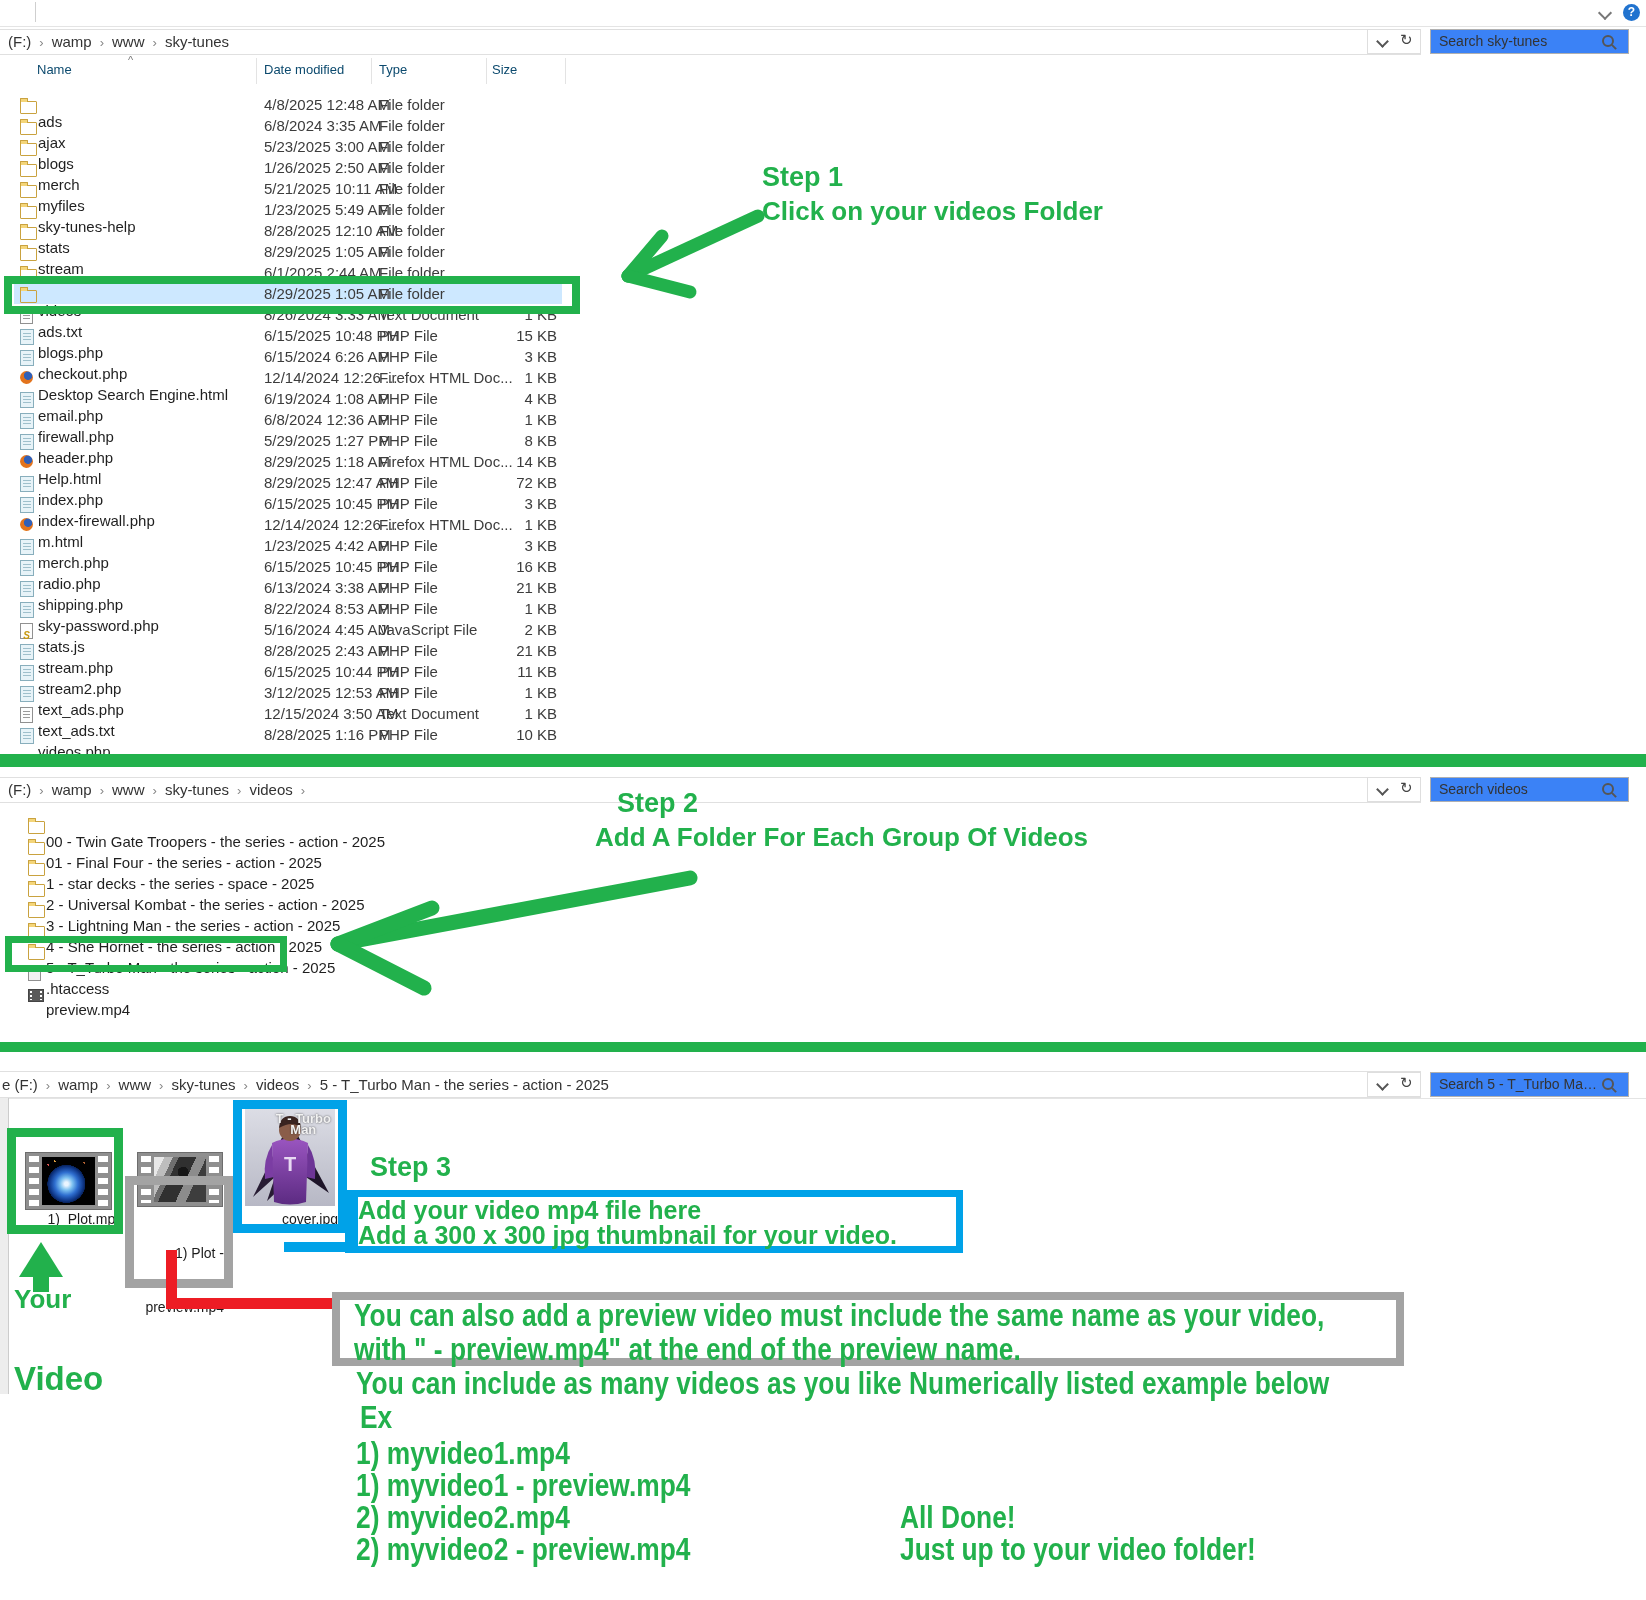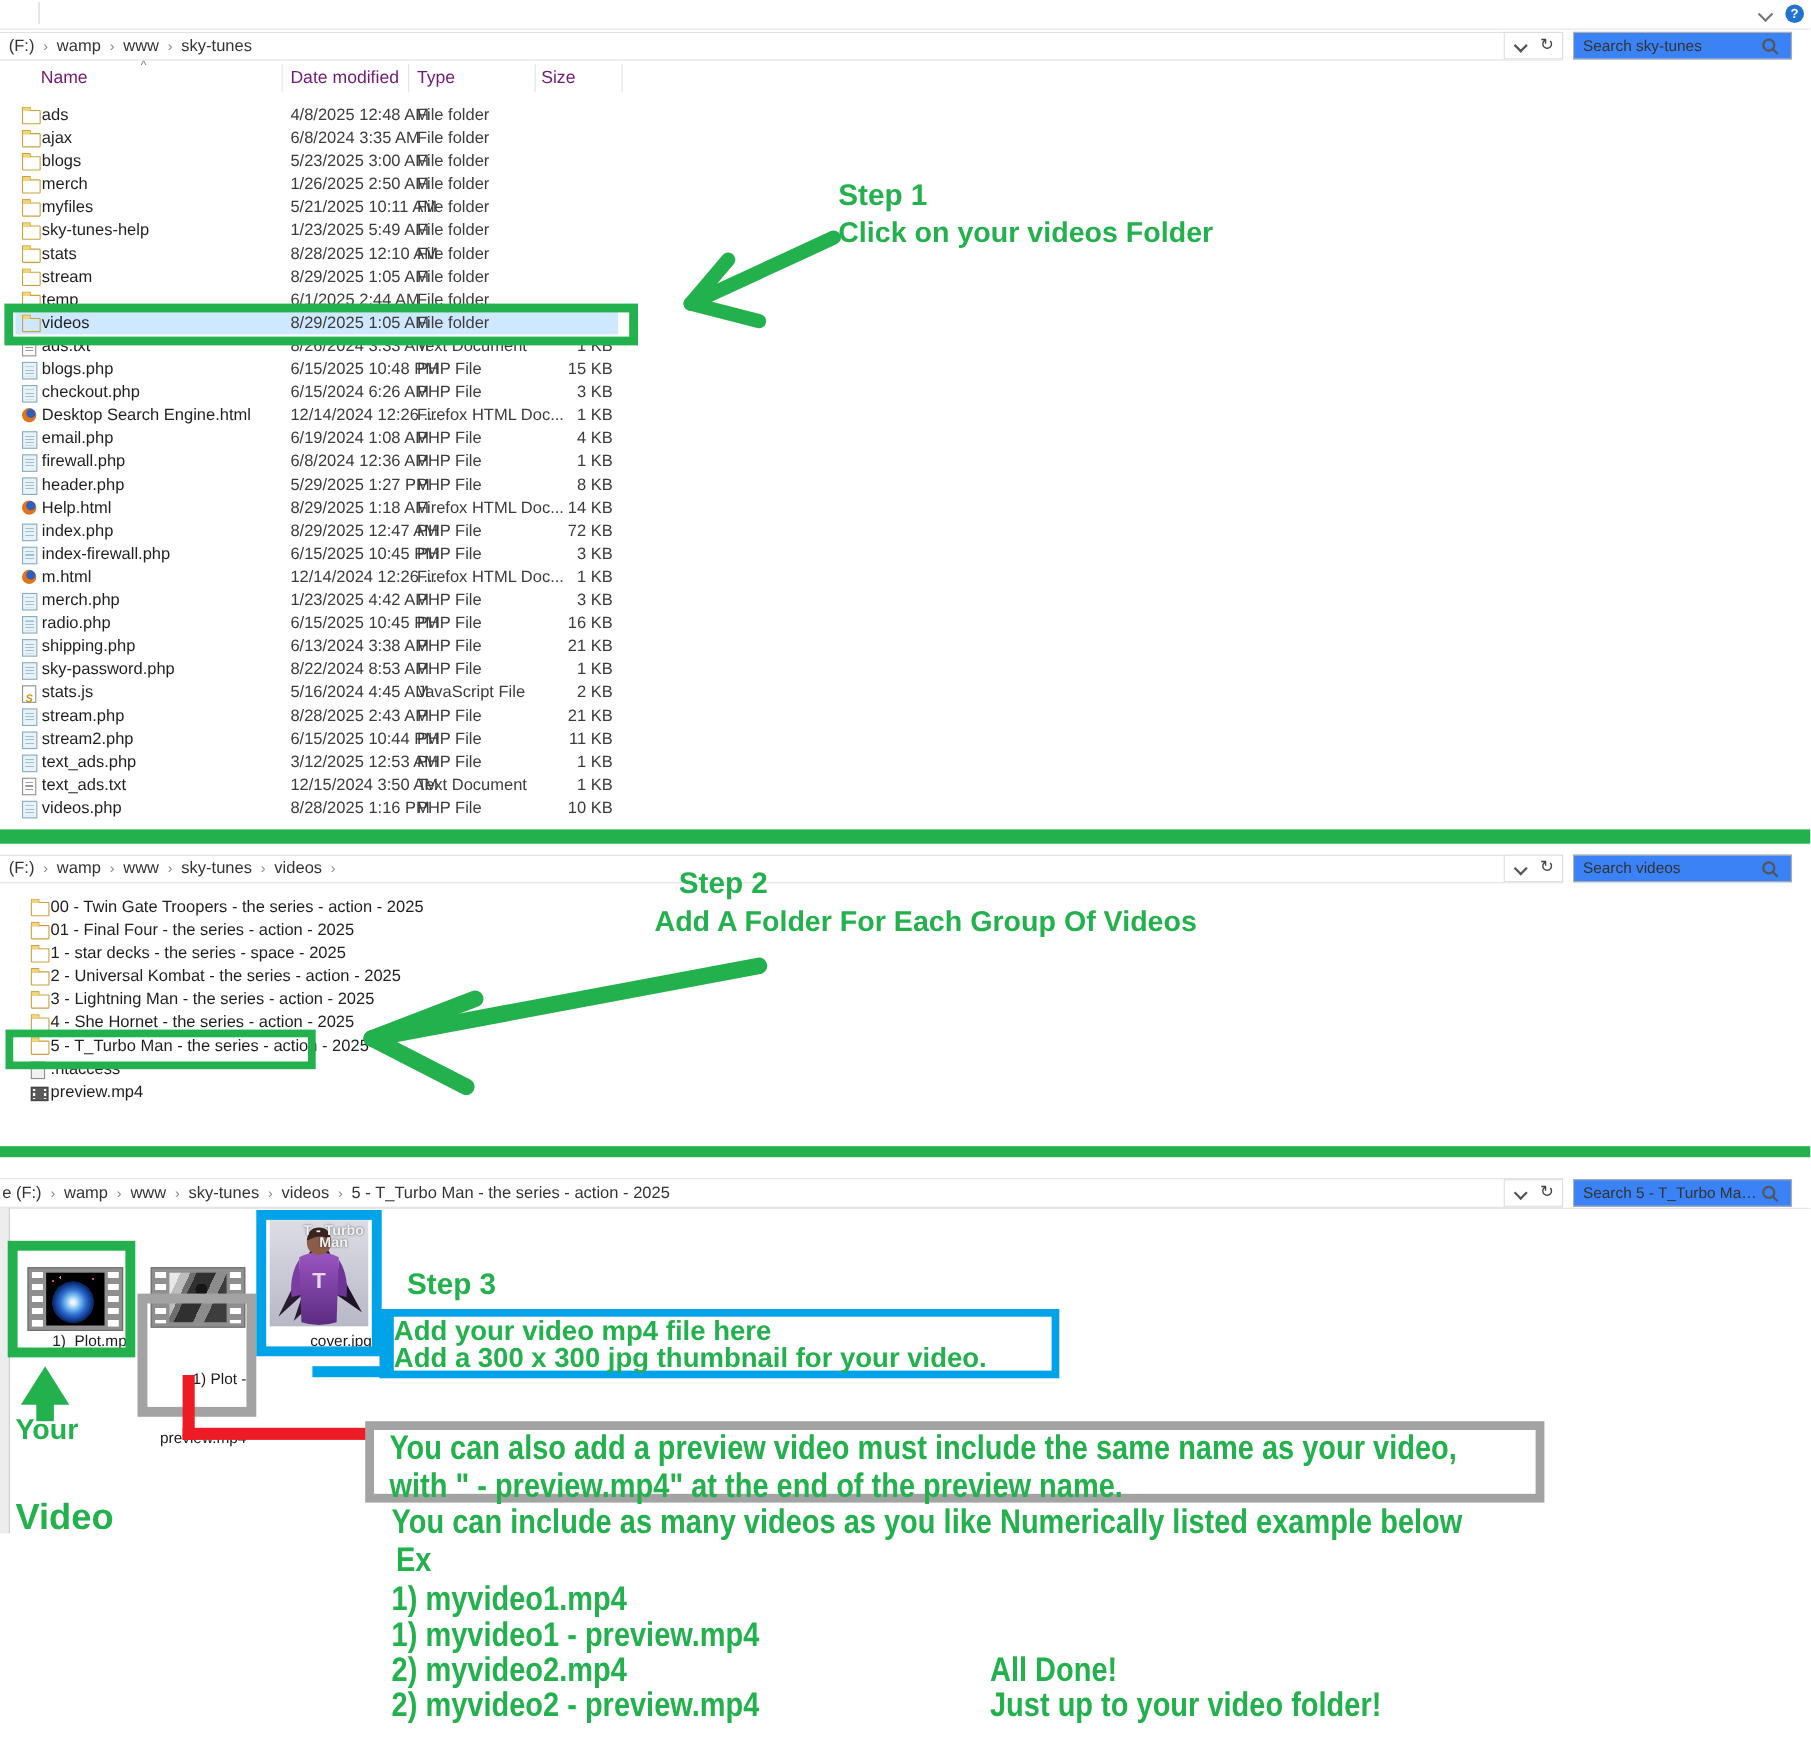--- a/index.html
+++ b/index.html
@@ -23,30 +23,30 @@
   .ddbox{position:absolute;width:52px;height:23px;border:1px solid #dedede;background:#fff;}
   .ddchev{position:absolute;left:10px;top:7px;width:7px;height:7px;border-right:2px solid #555;
           border-bottom:2px solid #555;transform:rotate(45deg);}
   .refresh{position:absolute;left:32px;top:1px;font-size:15px;color:#444;}
   .winchev{position:absolute;width:8px;height:8px;border-right:2px solid #777;border-bottom:2px solid #777;
            transform:rotate(45deg);}
   .helpcirc{position:absolute;width:17px;height:17px;border-radius:50%;background:#2173cf;color:#fff;
             font-size:12px;font-weight:bold;text-align:center;line-height:17px;}
 
   
-  .colhead{position:absolute;font-size:16px;color:#701a75;}
+  .colhead{position:absolute;font-size:13px;color:#0c4a6e;}
   .colsep{position:absolute;width:1px;background:#e3e3e3;top:58px;height:26px;}
   .sortcaret{position:absolute;font-size:11px;color:#777;}
 
   
   .filelist{position:absolute;}
   .frow{position:relative;height:21px;line-height:21px;font-size:15px;color:#3c3c3c;width:600px;}
   .frow.selected{background:#cde8ff;width:548px;}
   .ric{position:absolute;left:6px;top:4px;}
-  .rname{position:absolute;left:24px;color:#1f1f1f;white-space:pre;}
+  .rname{position:absolute;left:24px;color:#1f1f1f;white-space:pre;margin-top:17px;}
   .rdate{position:absolute;left:250px;white-space:nowrap;}
   .rtype{position:absolute;left:365px;white-space:nowrap;}
   .rsize{position:absolute;left:430px;width:113px;text-align:right;white-space:nowrap;}
 
   
   .folder-icon{display:inline-block;width:15px;height:11px;background:linear-gradient(#fceykoa 0,#fbe08c 0,#eec868 100%);
                border:1px solid #c9a23f;border-radius:1px;position:relative;}
   .folder-icon::before{content:"";position:absolute;left:-1px;top:-4px;width:6px;height:3px;
                background:#f4d579;border:1px solid #c9a23f;border-bottom:none;border-radius:1px 1px 0 0;}
   .text-icon,.generic-icon{display:inline-block;width:11px;height:14px;background:#fdfdfd;

